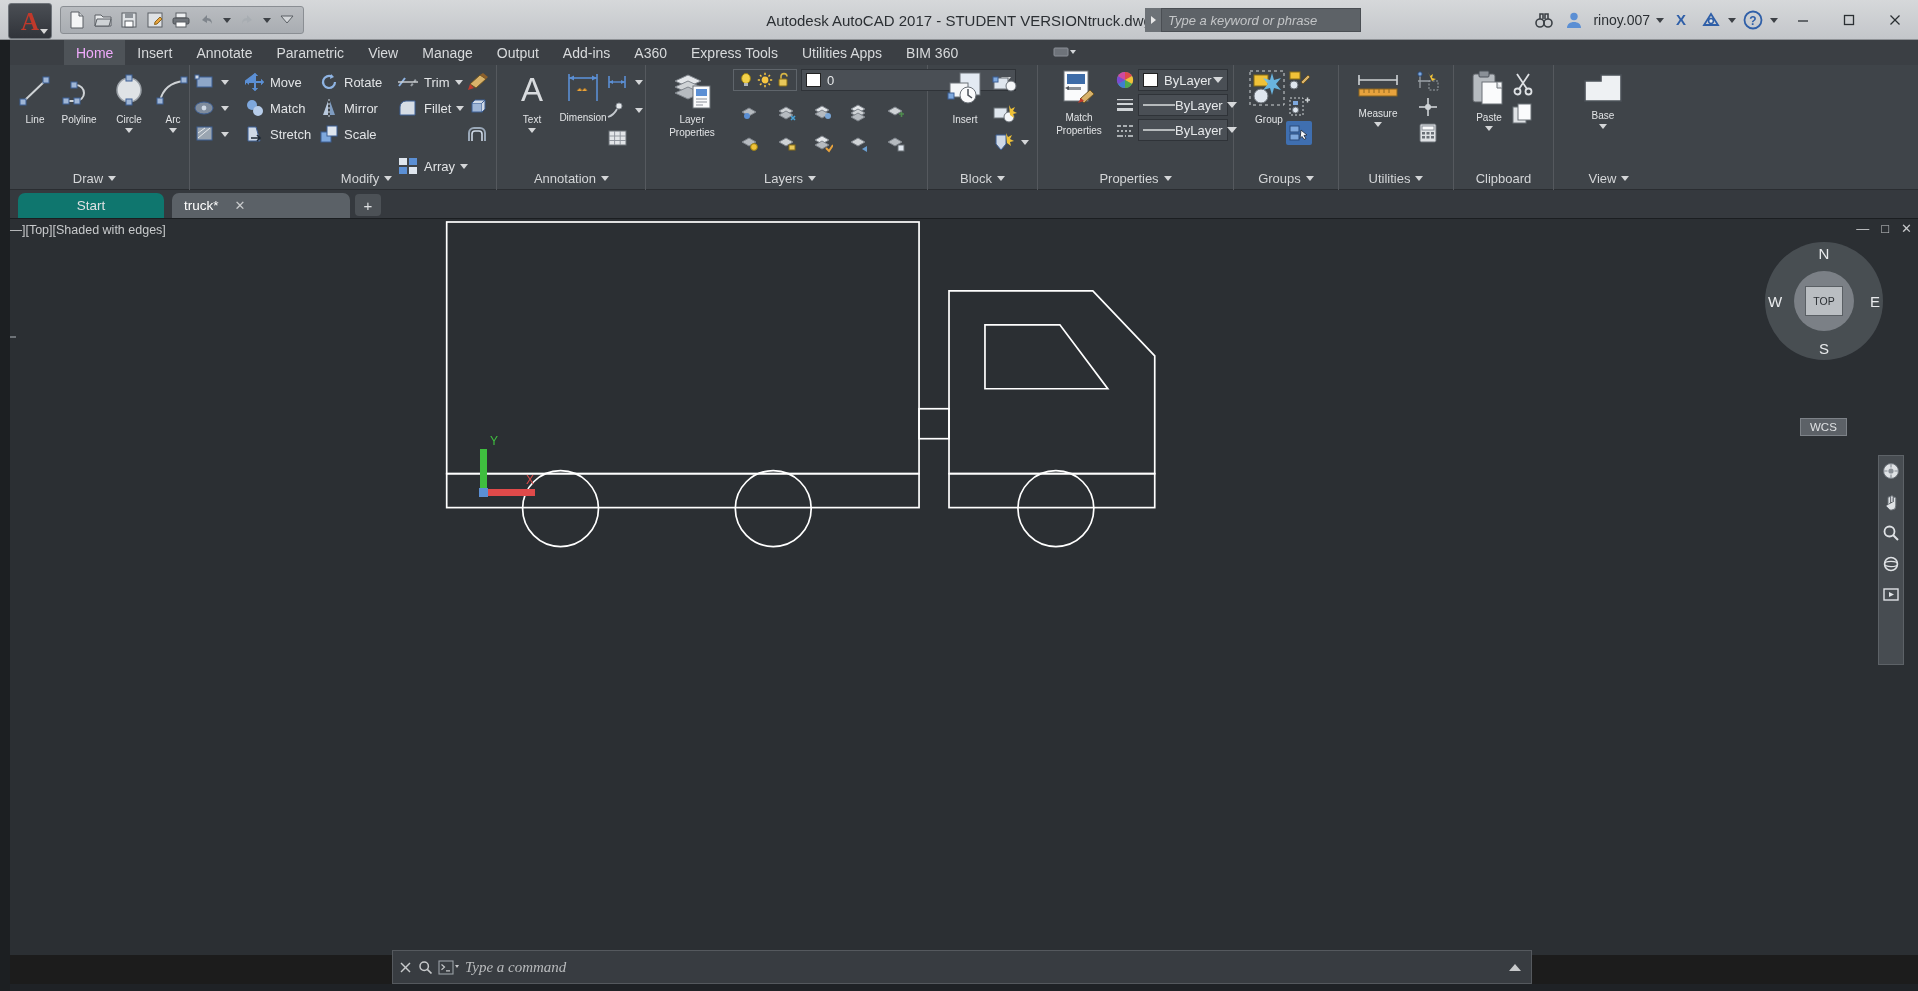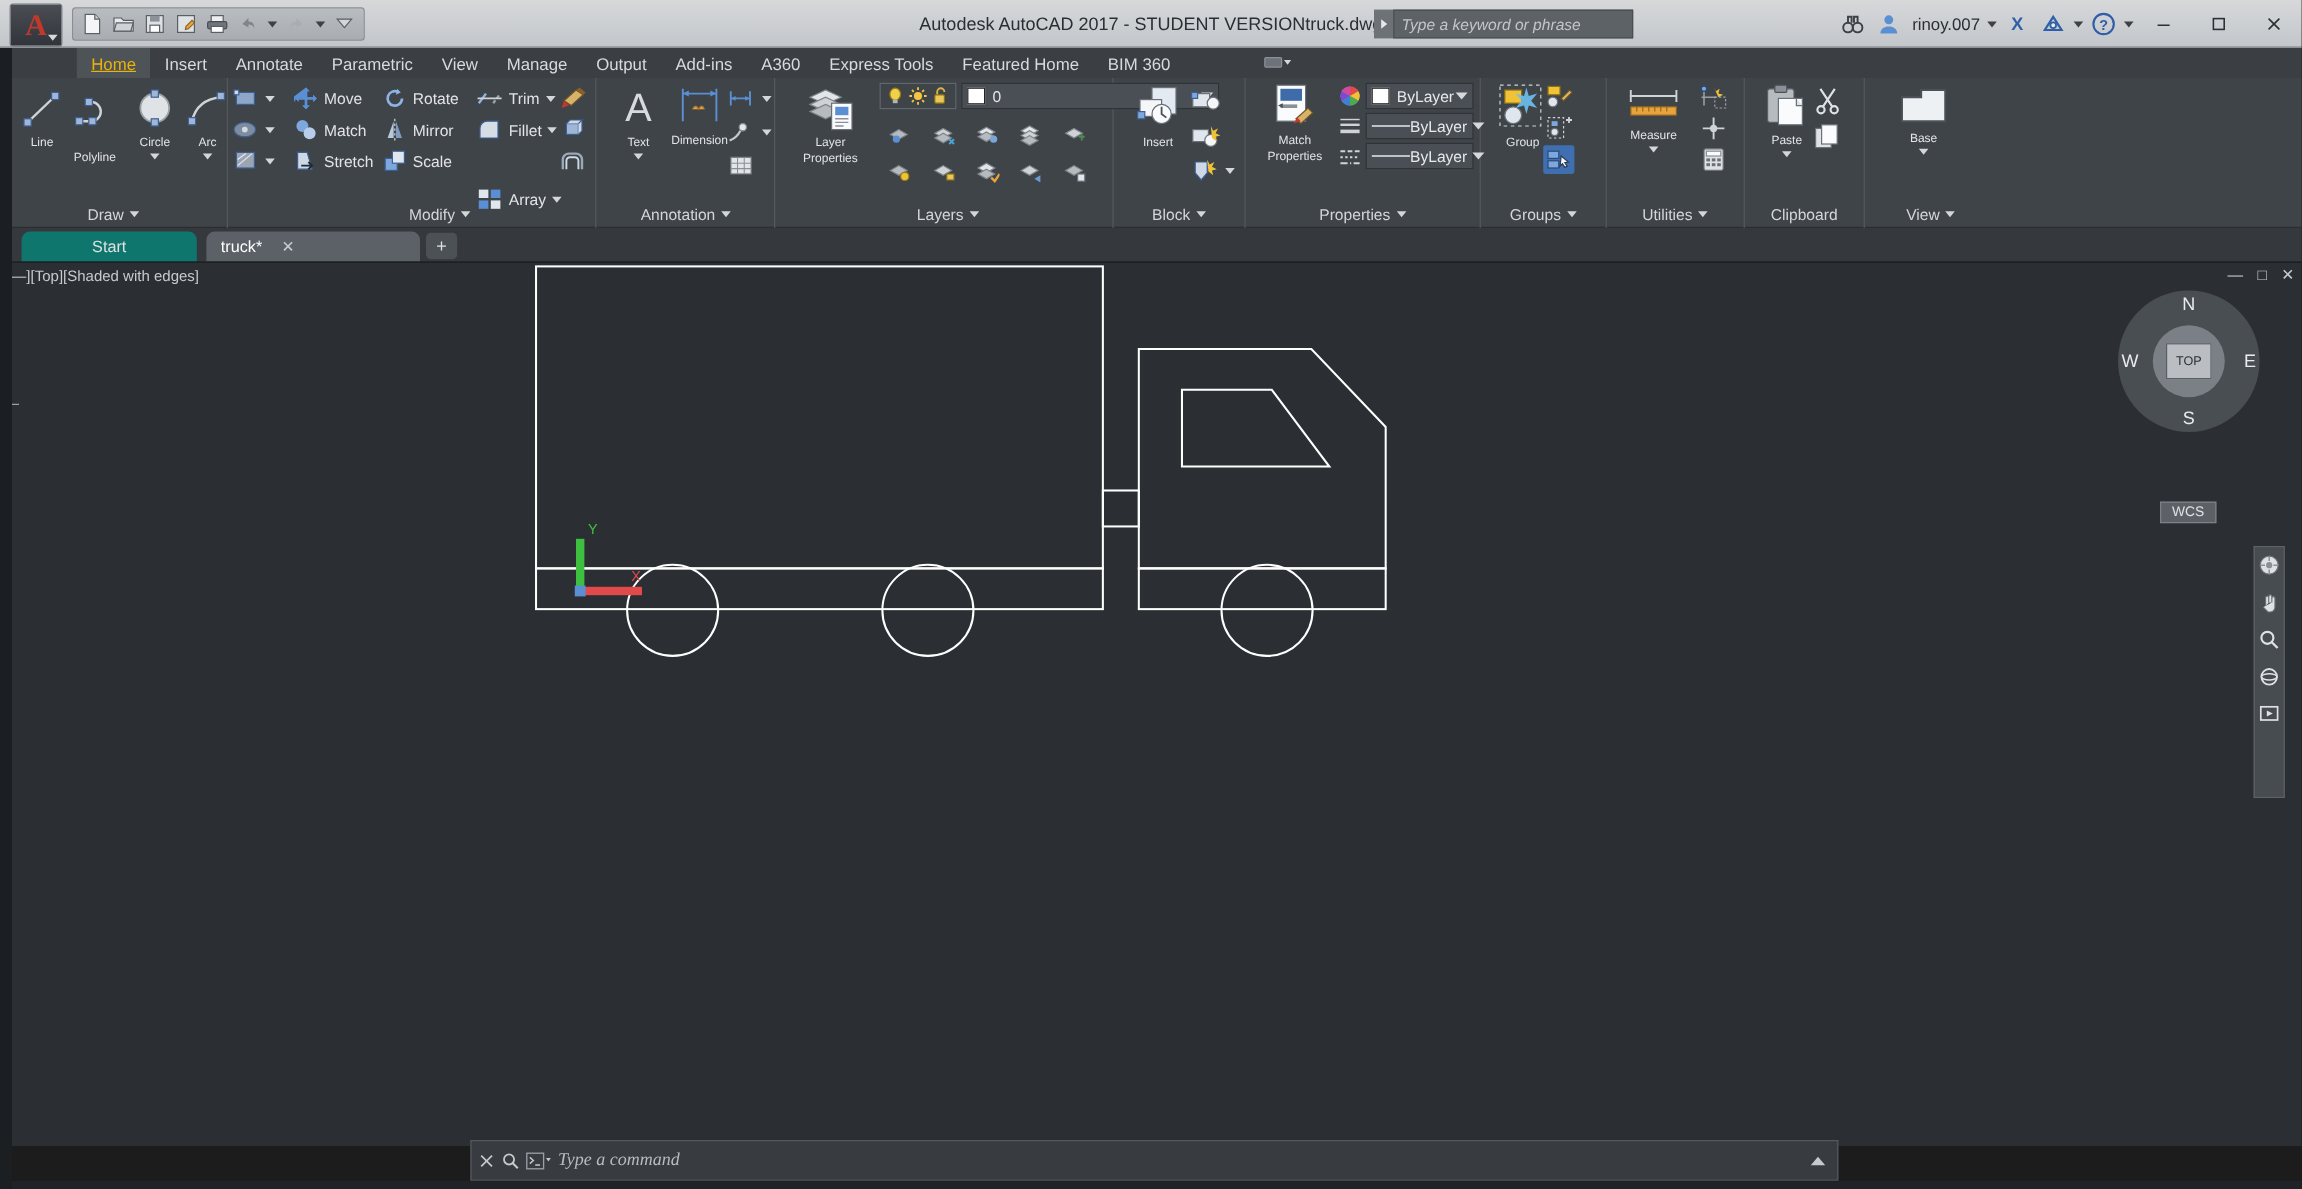--- a/index.html
+++ b/index.html
@@ -31,21 +31,21 @@
   #search-input::placeholder { color:#c4c6c8; font-style:italic; }
   #tb-right { position:absolute; right:0; top:0; height:40px; display:flex; align-items:center;}
   .tb-ico { width:30px; height:34px; display:flex; align-items:center; justify-content:center; cursor:pointer; }
   #userlabel { font-size:14px; color:#2b2f33; margin:0 4px; }
   .wbtn { width:46px; height:40px; display:flex; align-items:center; justify-content:center; cursor:pointer; }
 
   
   #tabbar { position:absolute; left:0; top:40px; width:1918px; height:25px; background:#3b3f44; }
   #tabs { position:absolute; left:64px; top:0; height:25px; display:flex; align-items:stretch; }
   .tab { padding:0 12px; display:flex; align-items:center; font-size:14px; color:#d8dadc; cursor:pointer; }
-  .tab.active { background:#4e5358; color:#eab308;text-decoration:underline; }
+  .tab.active { background:#4e5358; color:#f0abfc; }
   #tab-extra { position:absolute; left:1050px; top:3px; width:30px; height:19px;
                display:flex; align-items:center; justify-content:center; cursor:pointer; }
 
   
   #ribbon { position:absolute; left:0; top:65px; width:1918px; height:125px; background:#3f4449;
             border-bottom:1px solid #2a2d31; }
   .panel { position:absolute; top:0; height:125px; border-right:1px solid #55595e; }
   .panel .body { position:absolute; left:0; top:0; right:0; height:102px; }
   .panel .ptitle { position:absolute; left:0; bottom:0; width:100%; height:23px;
                    display:flex; align-items:center; justify-content:center; gap:5px;
@@ -275,21 +275,21 @@
     <div class="tab">
         <span>Add-ins</span>
       </div>
     <div class="tab">
         <span>A360</span>
       </div>
     <div class="tab">
         <span>Express Tools</span>
       </div>
     <div class="tab">
-        <span>Featured Home</span>
+        <span>Utilities Apps</span>
       </div>
     <div class="tab">
         <span>BIM 360</span>
       </div>
   </div>
   <div id="tab-extra">
     <svg width="24" height="15" viewBox="0 0 24 15">
         <rect x="1" y="3" width="14" height="8" rx="1" fill="#6e737a" stroke="#8b9097"></rect>
         <path d="M17 5h6l-3 4z" fill="#d4d7da"></path>
       </svg>
@@ -301,21 +301,21 @@
   <div class="panel" style="left:0; width:190px;">
     <div class="body">
       <div class="bigbtn" style="left:6px; top:6px;">
         <svg width="40" height="40" viewBox="0 0 40 40">
             <line x1="8" y1="31" x2="31" y2="9" stroke="#cfd3d6" stroke-width="2"></line>
             <rect x="5" y="28" width="6" height="6" fill="#9fb6d6" stroke="#3d5f94"></rect>
             <rect x="28" y="6" width="6" height="6" fill="#9fb6d6" stroke="#3d5f94"></rect>
           </svg>
         <span class="lbl">Line</span>
       </div>
-      <div class="bigbtn" style="left:50px; top:6px;gap:12px;">
+      <div class="bigbtn" style="left:50px; top:6px;">
         <svg width="40" height="40" viewBox="0 0 40 40">
             <path d="M7 30 h10 a8 8 0 1 0 0-16 h-2" fill="none" stroke="#cfd3d6" stroke-width="2"></path>
             <rect x="4" y="27" width="6" height="6" fill="#9fb6d6" stroke="#3d5f94"></rect>
             <rect x="15" y="27" width="6" height="6" fill="#9fb6d6" stroke="#3d5f94"></rect>
             <rect x="12" y="11" width="6" height="6" fill="#9fb6d6" stroke="#3d5f94"></rect>
           </svg>
         <span class="lbl">Polyline</span>
       </div>
       <div class="bigbtn" style="left:100px; top:6px;">
         <svg width="40" height="40" viewBox="0 0 40 40">

